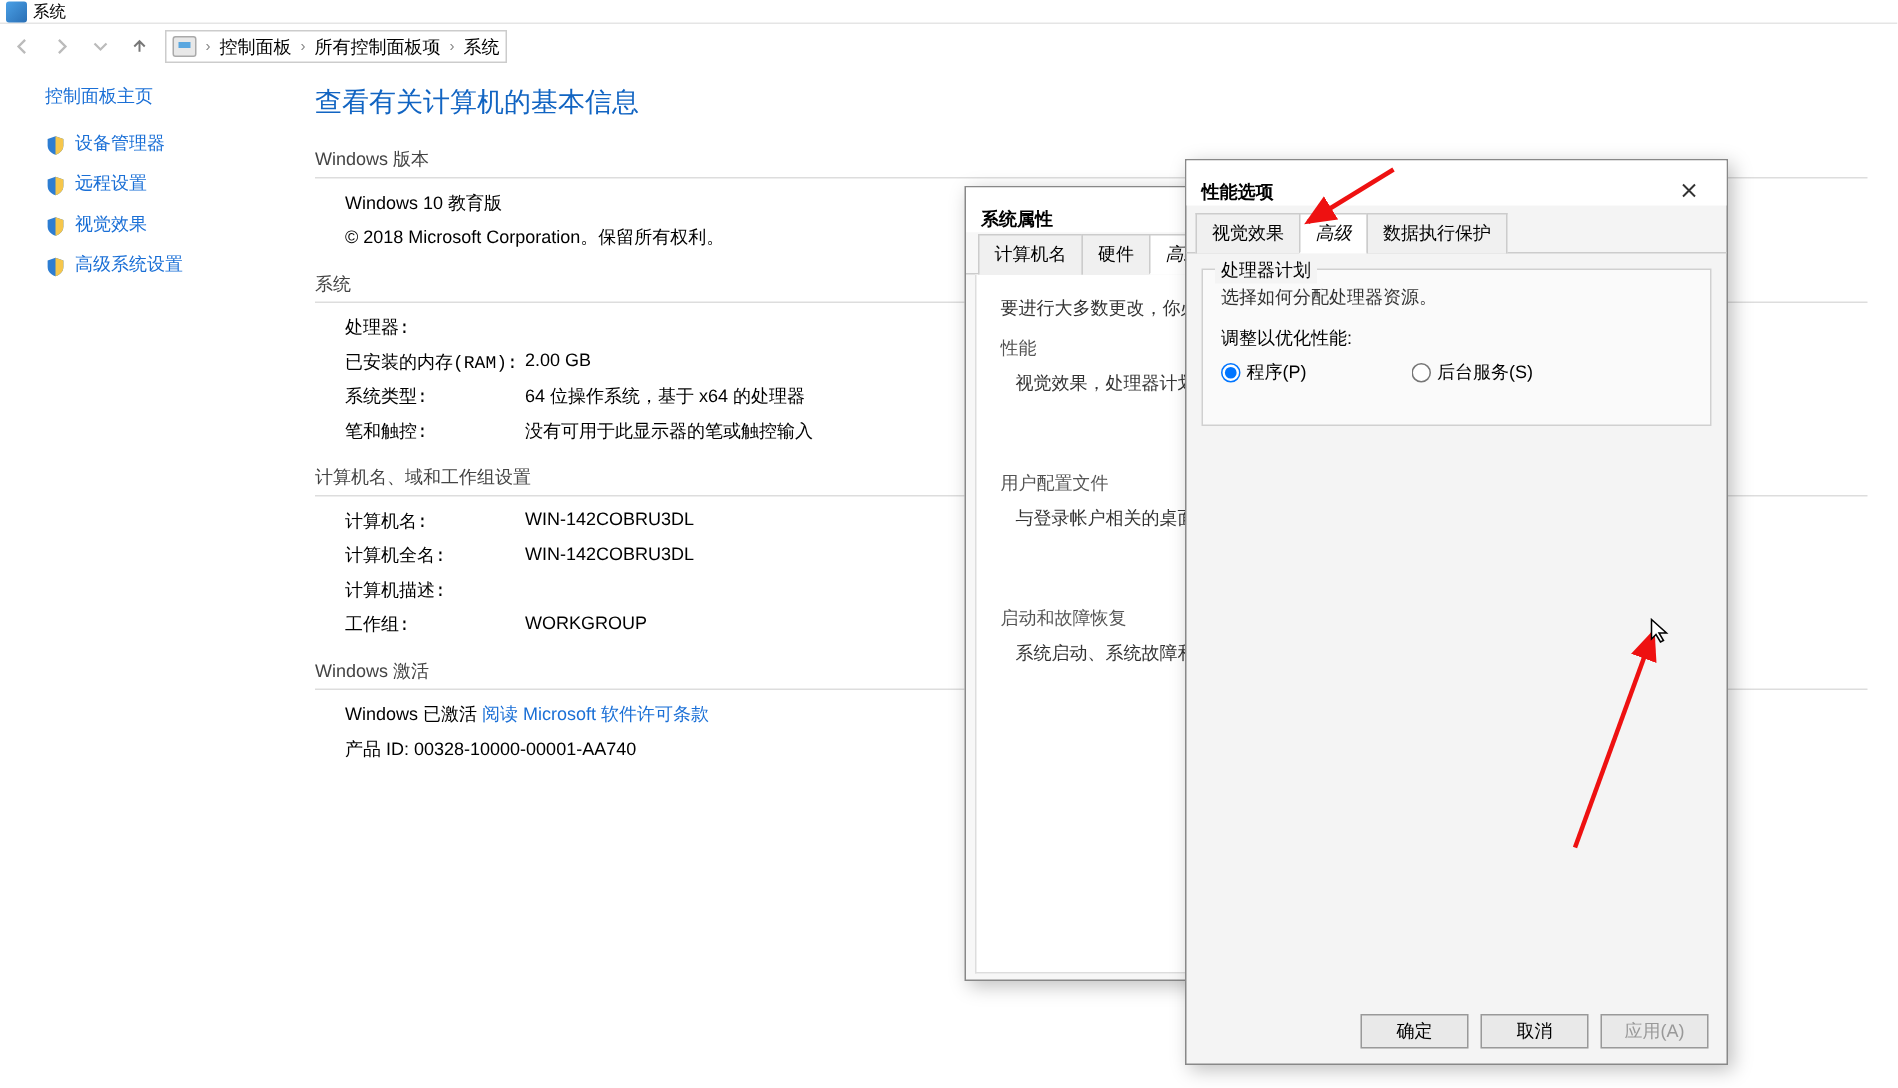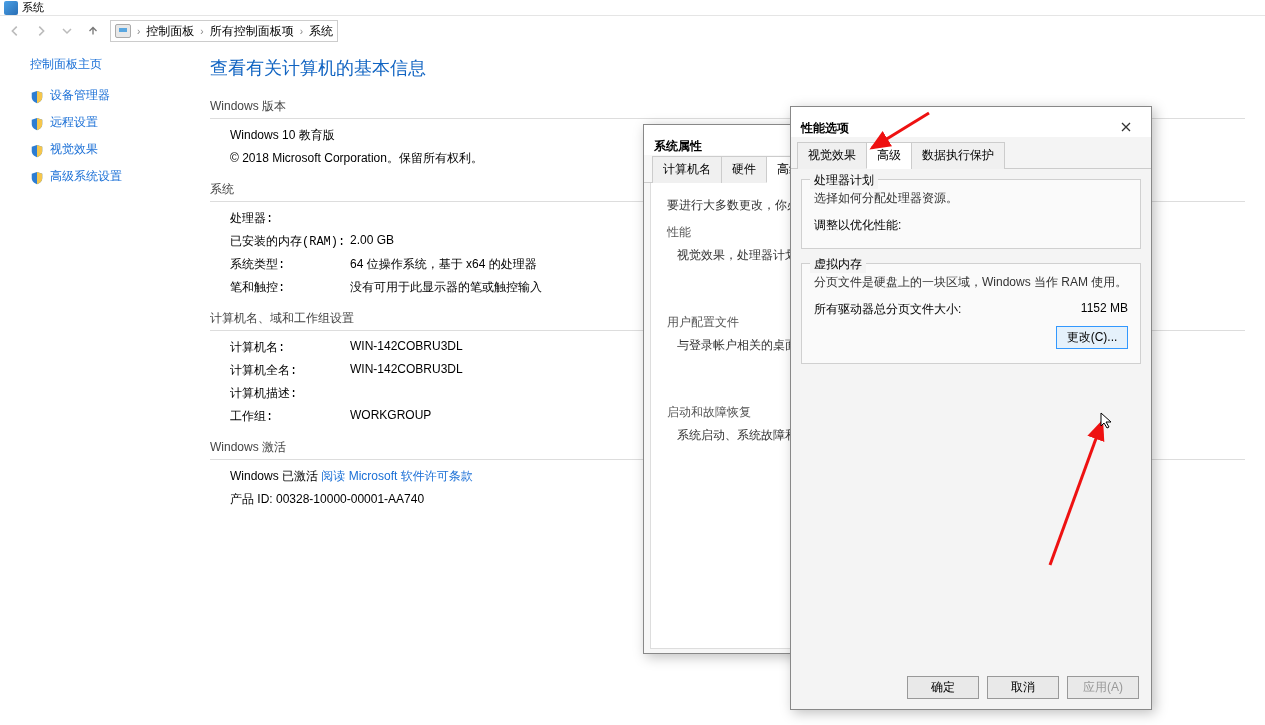--- a/index.html
+++ b/index.html
@@ -34,32 +34,32 @@
   .kvrow .v { color:#000; }
   .copyright, .activation-text, .product-id { margin-left: 20px; margin-bottom:6px; }
   .inline-link { color:#1a6fd6; cursor:pointer; }
 
   
   .dlg { position:absolute; background:#fff; border:1px solid #888; box-shadow: 3px 3px 12px rgba(0,0,0,.25); }
   .dlg-sysprop { left: 643px; top: 124px; width: 380px; height: 530px; background:#f7f7f7; }
   .dlg-title { height: 30px; display:flex; align-items:flex-end; padding:0 10px; background:#fff;font-weight:bold; }
   .tabs { display:flex; border-bottom:1px solid #ccc; background:#f7f7f7; padding-left:8px; }
   .tab { padding:4px 10px; border:1px solid #ccc; border-bottom:none; margin-right:-1px; background:#f0f0f0; position:relative; top:1px; }
-  .tab.active { background:#fff; border-bottom:1px solid #fff; }
+  .tab.active { background:#fff; border-bottom:1px solid #fff;font-style:italic; }
   .dlg-body { padding: 14px 16px; background:#fff; margin:0 6px; border:1px solid #ddd; border-top:none; height: calc(100% - 62px); overflow:hidden; }
   .group-label { color:#555; margin-top:10px; }
   .group-sub { margin-left:10px; color:#333; margin-top:6px; font-size:12px; }
 
   
   .dlg-perf { left: 790px; top: 106px; width: 362px; height: 604px; background:#f4f4f4; }
   .dlg-perf .dlg-title { background:#fff; justify-content:space-between; }
   .close-x { width:30px; height:20px; display:flex; align-items:center; justify-content:center; cursor:pointer; }
   .perf-tabs { display:flex; border-bottom:1px solid #ccc; padding-left:6px; margin-top:4px;}
   .perf-body { padding:10px 10px; }
-  .fieldset { border:1px solid #d0d0d0; padding: 10px 12px 14px 12px; margin-bottom:14px; background:#fafafa; position:relative; }
+  .fieldset { border:1px solid #d0d0d0; padding: 10px 12px 26px 12px; margin-bottom:14px; background:#fafafa; position:relative; }
   .fieldset .legend { position:absolute; top:-8px; left:8px; background:#f4f4f4; padding:0 4px; color:#000; }
   .desc { color:#333; margin-bottom:10px; }
   .radio-row { display:flex; gap:70px; margin-top:6px; }
   .radio-item { display:flex; align-items:center; gap:4px; }
   .radio-item input { margin:0; }
   .pagefile-row { display:flex; justify-content:space-between; margin-top:10px; }
   .btn { min-width:72px; height:23px; border:1px solid #999; background:#e9e9e9; cursor:pointer; font-size:12px; }
   .btn.hl { border:1px solid #3298fe; background:#e5f1fb; }
   .btn-row-right { text-align:right; margin-top:8px; }
   .dlg-buttons { position:absolute; bottom:10px; right:12px; display:flex; gap:8px; }
@@ -226,33 +226,32 @@
   <div class="perf-tabs">
     <div class="tab">视觉效果</div>
     <div class="tab active">高级</div>
     <div class="tab">数据执行保护</div>
   </div>
   <div class="perf-body">
     <div class="fieldset">
       <span class="legend">处理器计划</span>
       <div class="desc">选择如何分配处理器资源。</div>
       <div>调整以优化性能:</div>
-    </div>
-
-    <div class="fieldset">
-      <span class="legend">虚拟内存</span>
-      <div class="desc">分页文件是硬盘上的一块区域，Windows 当作 RAM 使用。</div>
-      <div class="pagefile-row">
-        <span>所有驱动器总分页文件大小:</span>
-        <span>1152 MB</span>
-      </div>
-      <div class="btn-row-right">
-        <button class="btn hl">更改(C)...</button>
-      </div>
-    </div>
+      <div class="radio-row">
+        <label class="radio-item">
+          <input type="radio" name="sched" checked="" style="">
+          <span>程序(P)</span>
+        </label>
+        <label class="radio-item">
+          <input type="radio" name="sched" style="">
+          <span>后台服务(S)</span>
+        </label>
+      </div>
+    </div>
+
   </div>
   <div class="dlg-buttons">
     <button class="btn">确定</button>
     <button class="btn">取消</button>
     <button class="btn" disabled="">应用(A)</button>
   </div>
 </div>
 
 <svg class="arrow1" width="70" height="55">
   <defs>

